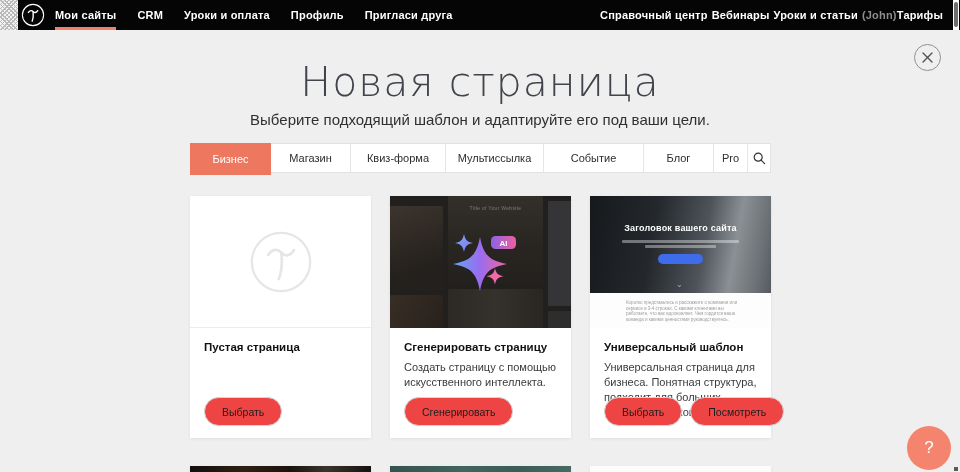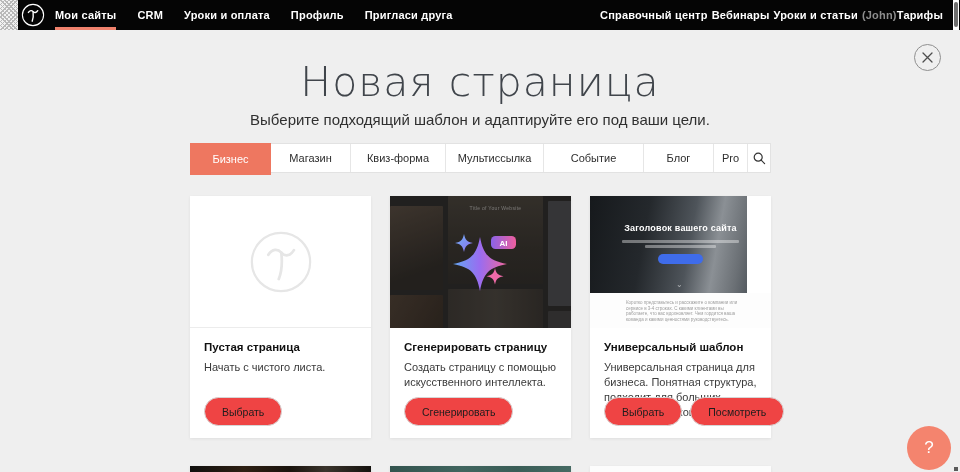--- a/index.html
+++ b/index.html
@@ -111,21 +111,21 @@
   .cbF { left:158px; top:115px; width:30px; height:20px; background:#3f3e3e; }
   .collage-overlay { position:absolute; inset:0; background:rgba(15,15,15,0.35); }
   .collage-caption {
     position:absolute; left:58px; top:9px; width:95px; text-align:center;
     font-size:5px; color:rgba(255,255,255,0.35); letter-spacing:.3px;
   }
   .ai-art { position:absolute; left:0; top:0; }
 
   
   .tpl-hero {
-    position:absolute; left:0; top:0; width:157px; height:97px;
+    position:absolute; left:0; top:0; width:181px; height:97px;
     background:linear-gradient(100deg,#16191c 0%,#24282c 35%,#4e545a 62%,#8b9095 78%,#6b7075 92%,#545a60 100%);
   }
   .tpl-hero-title {
     position:absolute; left:0; top:27px; width:181px; text-align:center;
     color:#fff; font-size:9px; font-weight:bold; letter-spacing:.2px;
   }
   .skel { position:absolute; background:rgba(255,255,255,0.38); height:2.5px; border-radius:1px; }
   .sk1 { left:32px; top:44px; width:117px; }
   .sk2 { left:55px; top:49px; width:71px; }
   .tpl-btn {
@@ -219,21 +219,20 @@
 <div class="card c0">
   <div class="preview">
     <svg width="66" height="66" viewBox="-12 -12 24 24">
       <circle cx="0" cy="0" r="10.6" fill="none" stroke="#e6e6e6" stroke-width="0.8"></circle>
       <path d="M -4.6,-2.6 C -3.2,-4.8 -1.2,-4.9 0.1,-3.4 C 1.4,-1.9 3.4,-2.1 4.7,-4.3" fill="none" stroke="#e6e6e6" stroke-width="1" stroke-linecap="round"></path>
       <path d="M 0.1,-3.4 C 0.5,0 0.3,3.4 -0.8,6.2" fill="none" stroke="#e6e6e6" stroke-width="1" stroke-linecap="round"></path>
     </svg>
   </div>
   <div class="card-body">
     <div class="card-title">Пустая страница</div>
-    <div class="card-desc">Начать с чистого листа.</div>
     <div class="card-actions">
       <button class="pill-btn">Выбрать</button>
     </div>
   </div>
 </div>
 
 <div class="card c1">
   <div class="preview">
     <div class="collage">
       <div class="cb cbA"></div>

